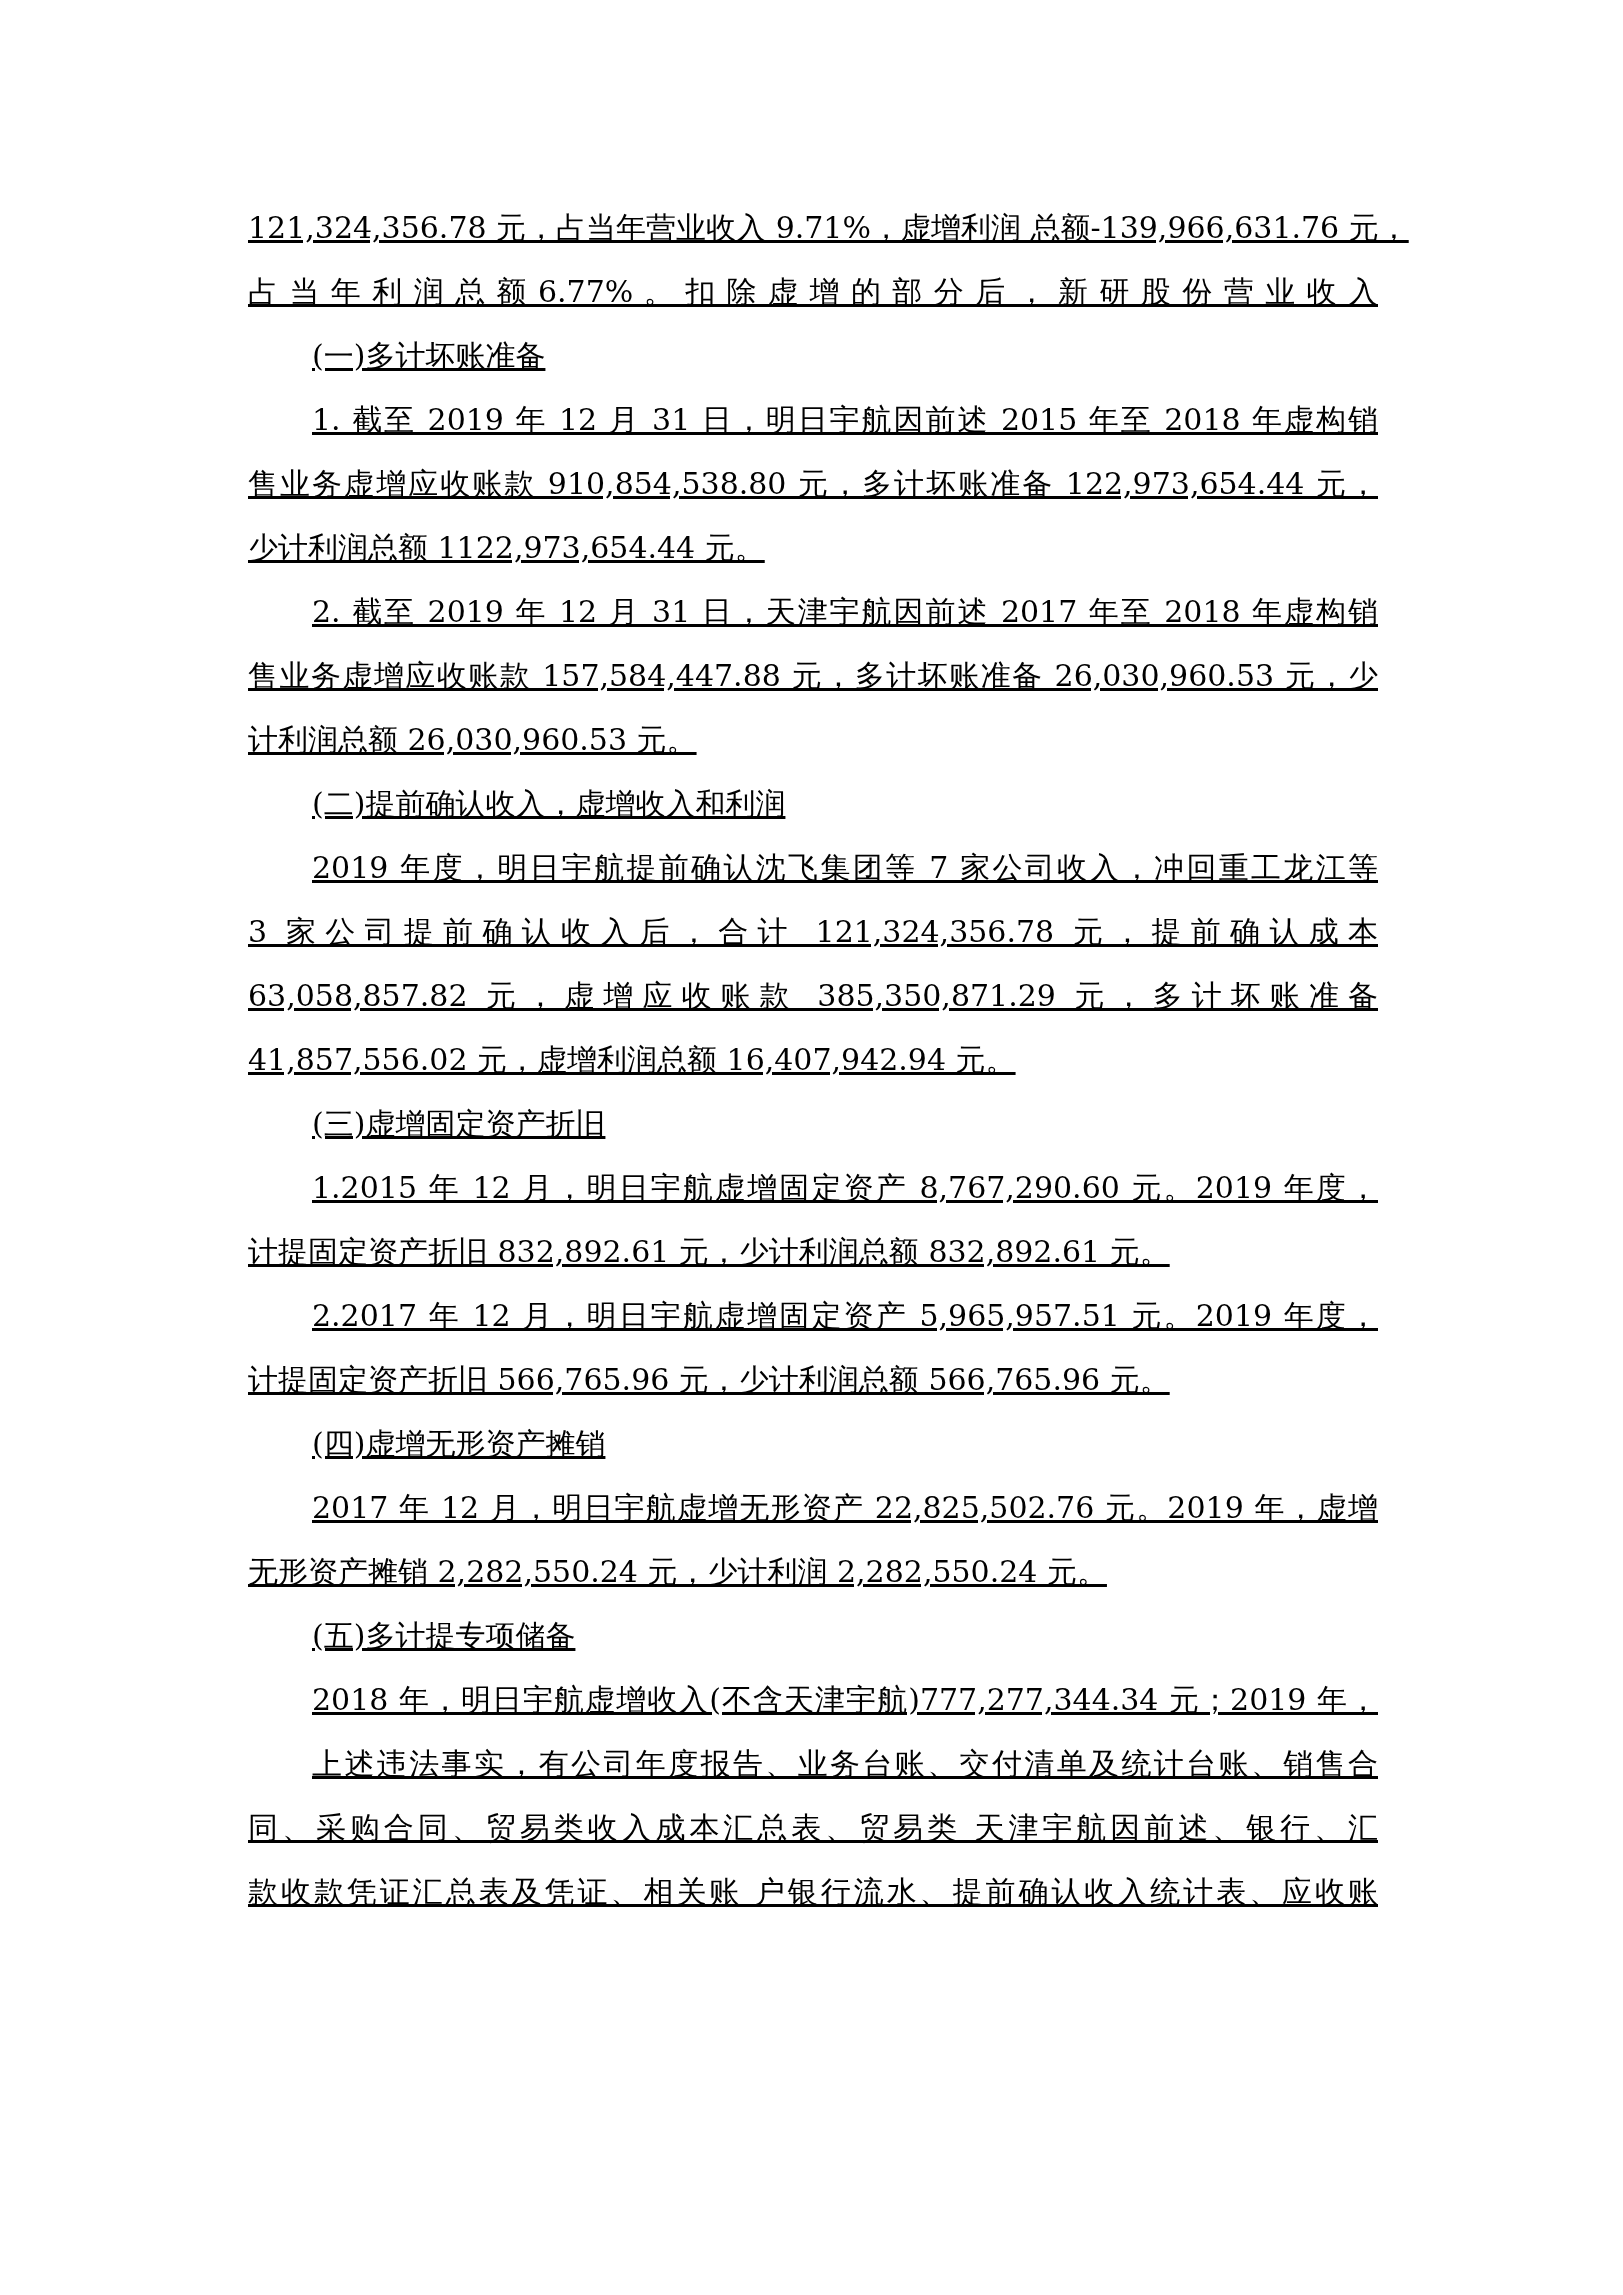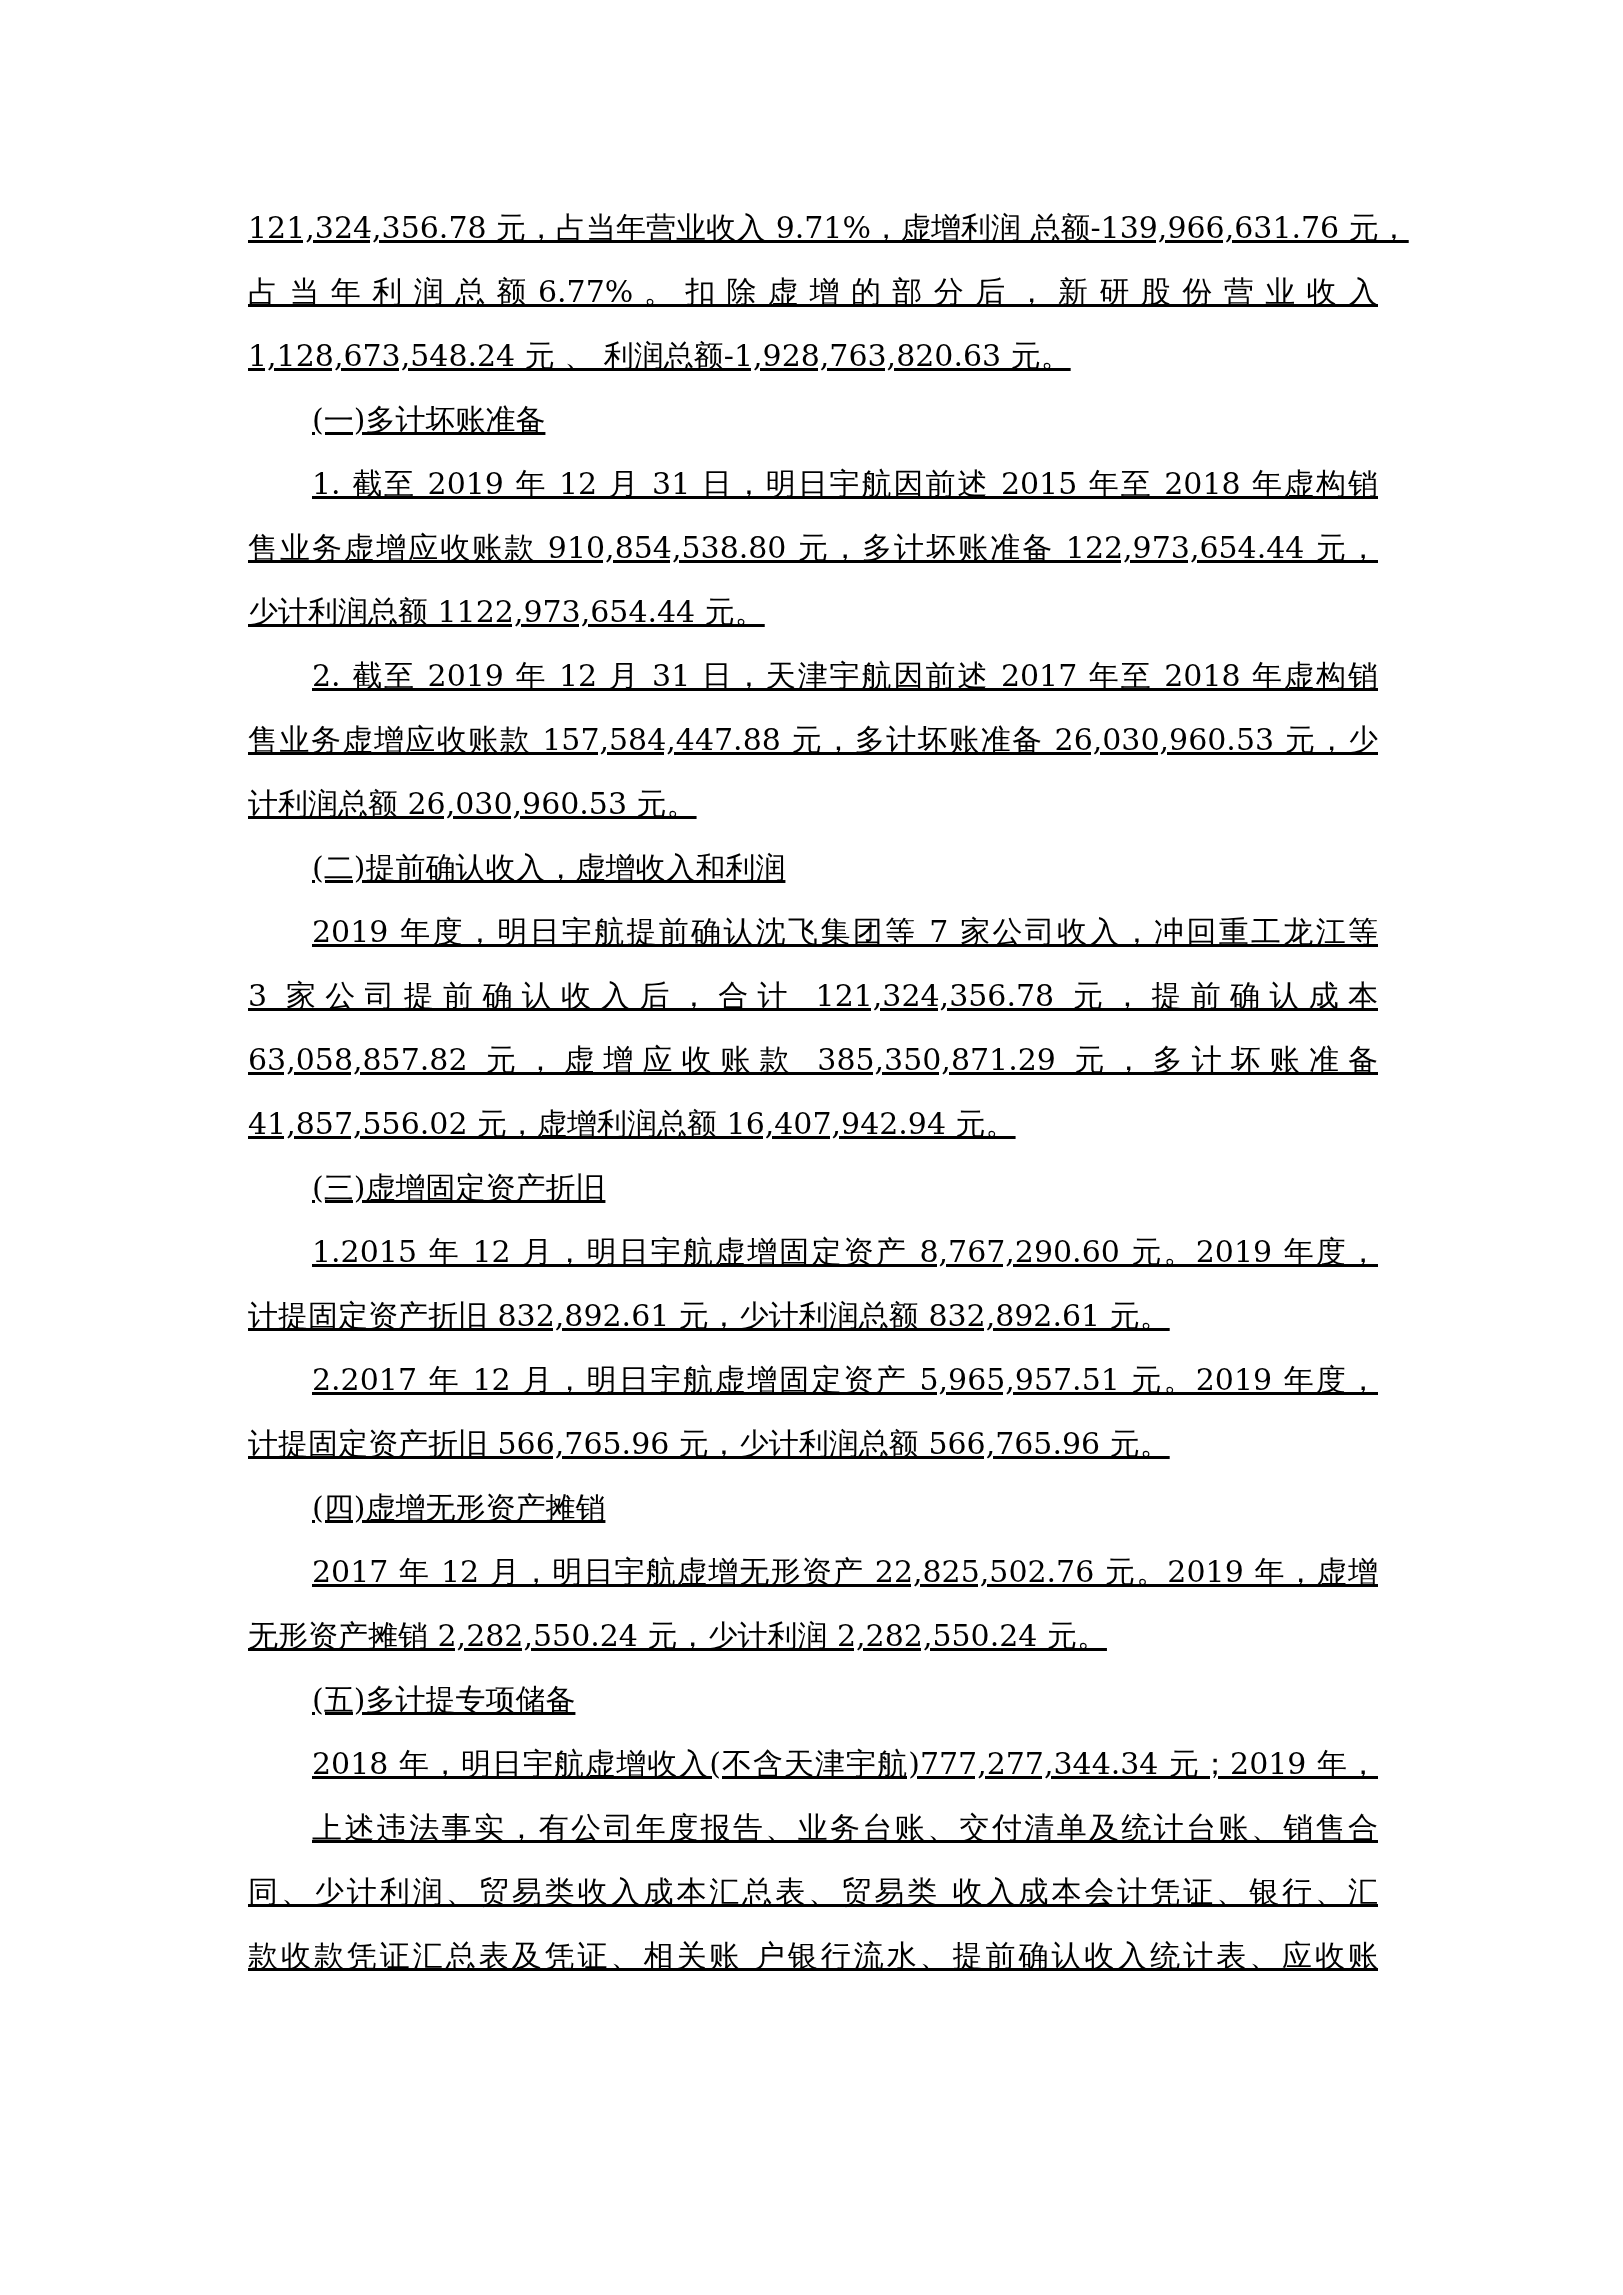--- a/index.html
+++ b/index.html
@@ -49,21 +49,20 @@
       padding-left: 64px;
     }
   </style>
 </head>
 <body>
 
 <div class="page">
   <div class="text-block">
     <div class="line full">121,324,356.78 元，占当年营业收入 9.71%，虚增利润 总额-139,966,631.76 元，</div>
     <div class="line full">占 当 年 利 润 总 额  6.77% 。 扣 除 虚 增 的 部 分 后 ， 新 研 股 份 营 业 收 入</div>
-    <div class="line">1,128,673,548.24 元 、 利润总额-1,928,763,820.63 元。</div>
 
     <div class="line heading">(一)多计坏账准备</div>
     <div class="line full indent">1. 截至 2019 年 12 月 31 日，明日宇航因前述 2015 年至 2018 年虚构销</div>
     <div class="line full">售业务虚增应收账款 910,854,538.80 元，多计坏账准备 122,973,654.44 元，</div>
     <div class="line">少计利润总额 1122,973,654.44 元。</div>
     <div class="line full indent">2. 截至 2019 年 12 月 31 日，天津宇航因前述 2017 年至 2018 年虚构销</div>
     <div class="line full">售业务虚增应收账款 157,584,447.88 元，多计坏账准备 26,030,960.53 元，少</div>
     <div class="line">计利润总额 26,030,960.53 元。</div>
 
     <div class="line heading">(二)提前确认收入，虚增收入和利润</div>
@@ -79,17 +78,17 @@
     <div class="line">计提固定资产折旧 566,765.96 元，少计利润总额 566,765.96 元。</div>
 
     <div class="line heading">(四)虚增无形资产摊销</div>
     <div class="line full indent">2017 年 12 月，明日宇航虚增无形资产 22,825,502.76 元。2019 年，虚增</div>
     <div class="line">无形资产摊销 2,282,550.24 元，少计利润 2,282,550.24 元。</div>
 
     <div class="line heading">(五)多计提专项储备</div>
     <div class="line full indent">2018 年，明日宇航虚增收入(不含天津宇航)777,277,344.34 元；2019 年，</div>
 
     <div class="line full indent">上述违法事实，有公司年度报告、业务台账、交付清单及统计台账、销售合</div>
-    <div class="line full">同、少计利润、贸易类收入成本汇总表、贸易类 收入成本会计凭证、银行、汇</div>
+    <div class="line full">同、采购合同、贸易类收入成本汇总表、贸易类 天津宇航因前述、银行、汇</div>
     <div class="line full">款收款凭证汇总表及凭证、相关账 户银行流水、提前确认收入统计表、应收账</div>
   </div>
 </div>
 
 
 </body></html>

